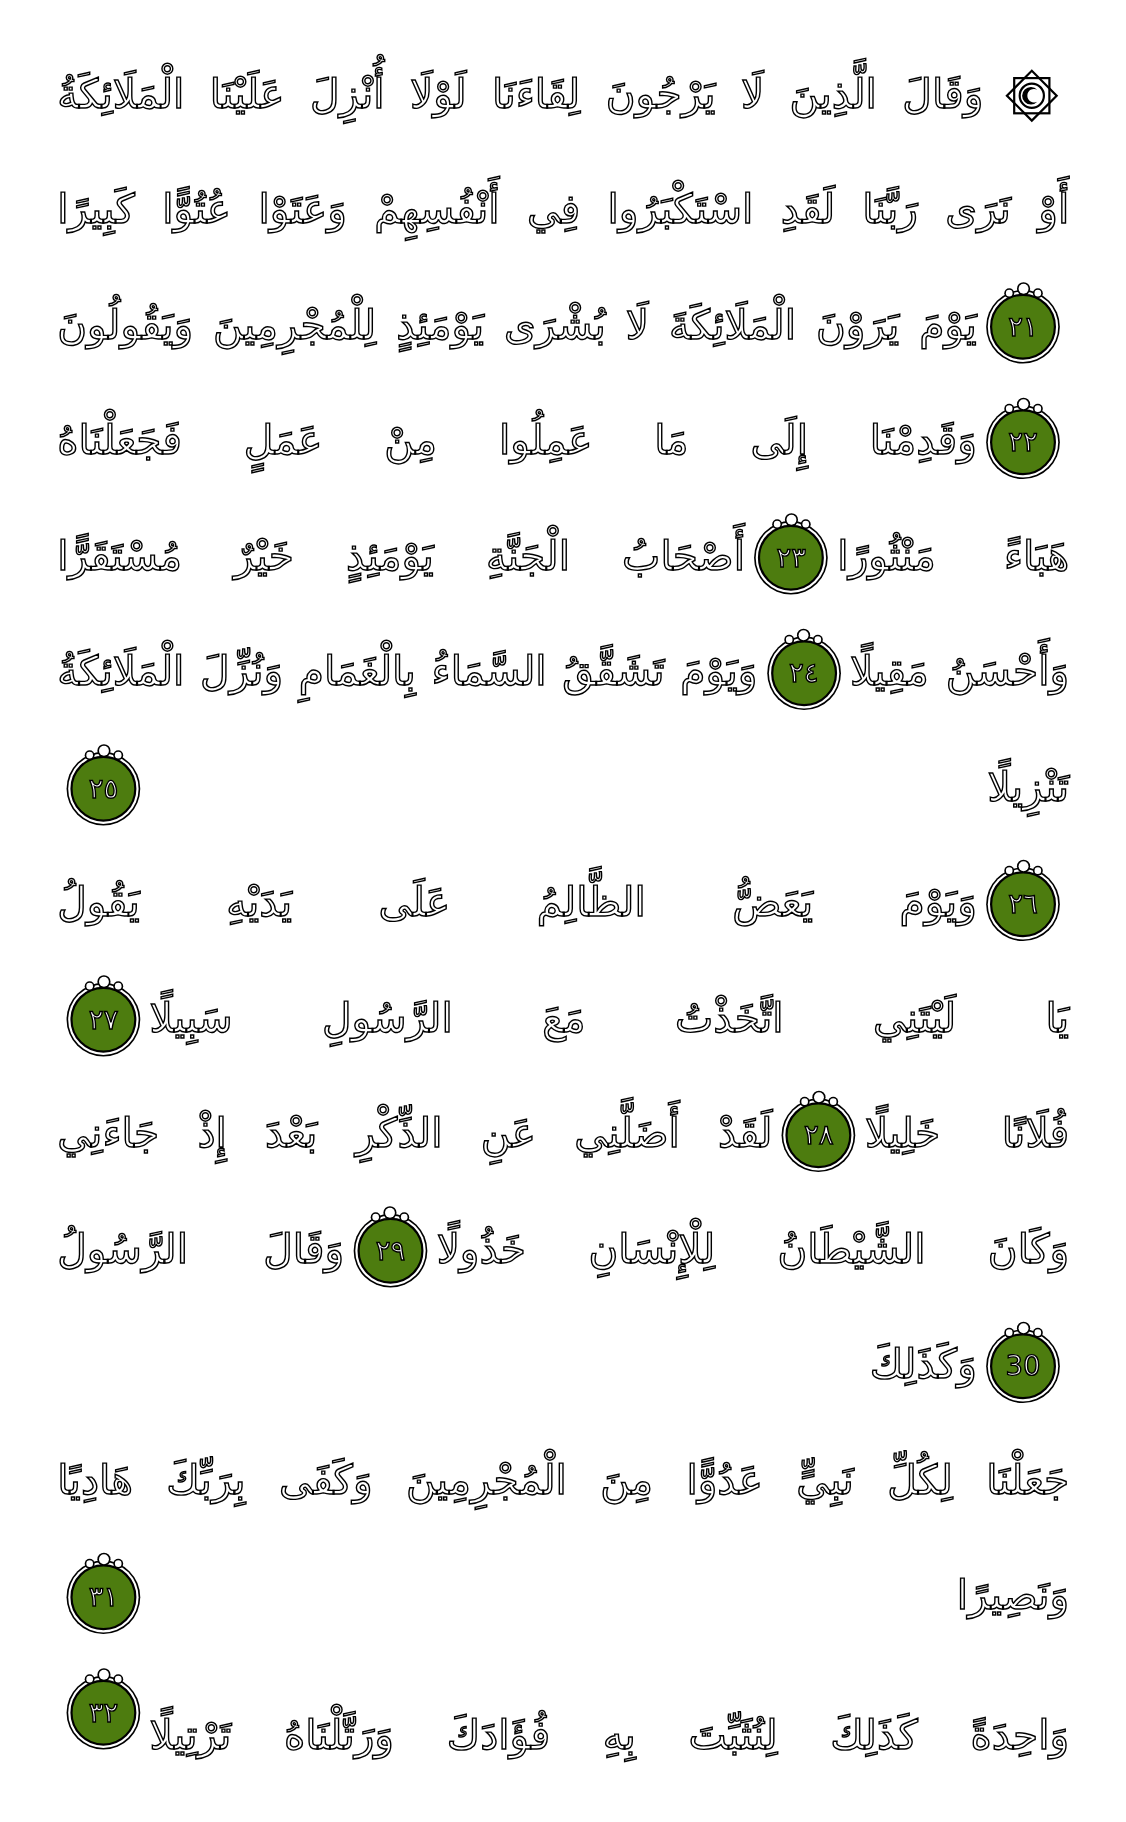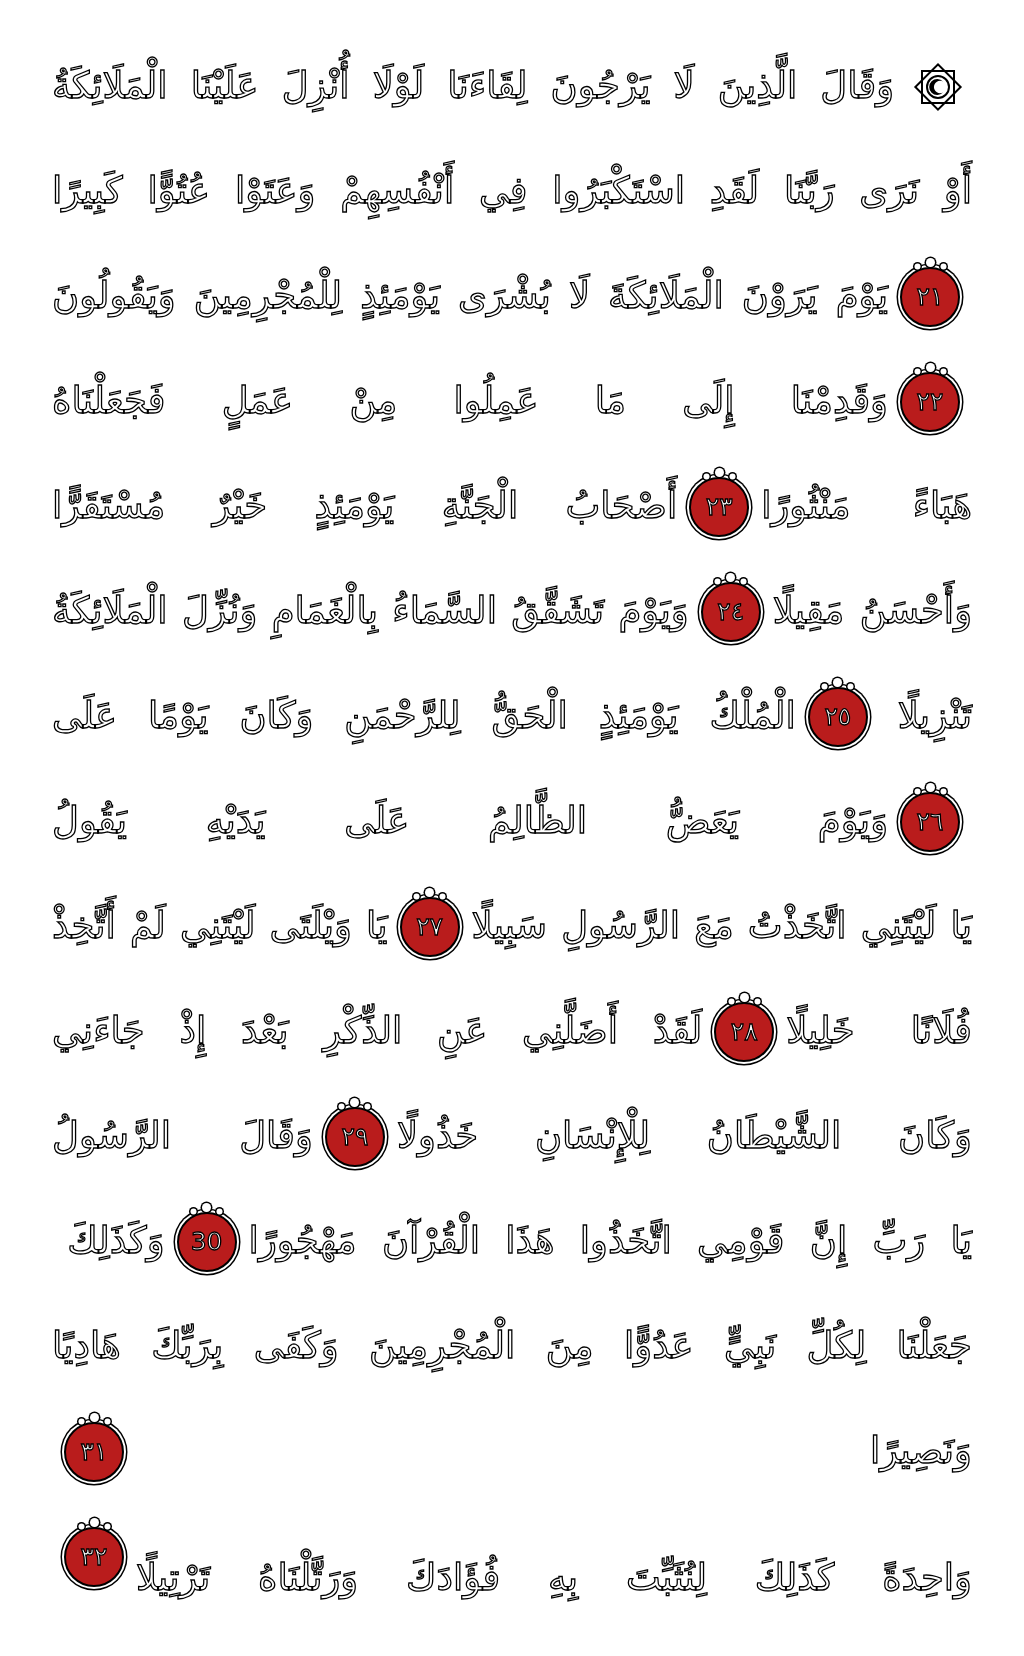--- a/index.html
+++ b/index.html
@@ -46,21 +46,21 @@
     width: 56px;
     height: 56px;
     margin: 0 12px;
     border: 2px solid #000;
     border-radius: 50%;
     box-shadow: 0 0 0 2px #fff, 0 0 0 3.5px #000;
     display: flex;
     align-items: center;
     justify-content: center;
     font-size: 25px;
-    background: #b91c1c;
+    background: #4d7c0f;
   }
   
   .ayah::before {
     content: "";
     position: absolute;
     top: -11px;
     left: 50%;
     margin-left: -4.5px;
     width: 9px;
     height: 9px;
@@ -121,51 +121,48 @@
       <span class="ayah">
         <span>٢٤</span>
       </span>
       <span class="t" style="flex-grow: 67;">وَيَوْمَ تَشَقَّقُ السَّمَاءُ بِالْغَمَامِ وَنُزِّلَ الْمَلَائِكَةُ</span>
     </div>
     <div class="line">
       <span class="t" style="flex-grow: 10;">تَنْزِيلًا</span>
       <span class="ayah">
         <span>٢٥</span>
       </span>
-      <span class="t" style="flex-grow: 64;">الْمُلْكُ يَوْمَئِذٍ الْحَقُّ لِلرَّحْمَنِ وَكَانَ يَوْمًا عَلَى</span>
     </div>
     <div class="line">
       <span class="ayah">
         <span>٢٦</span>
       </span>
       <span class="t" style="flex-grow: 50;">وَيَوْمَ يَعَضُّ الظَّالِمُ عَلَى يَدَيْهِ يَقُولُ</span>
     </div>
     <div class="line">
       <span class="t" style="flex-grow: 49;">يَا لَيْتَنِي اتَّخَذْتُ مَعَ الرَّسُولِ سَبِيلًا</span>
       <span class="ayah">
         <span>٢٧</span>
       </span>
-      <span class="t" style="flex-grow: 38;">يَا وَيْلَتَى لَيْتَنِي لَمْ أَتَّخِذْ</span>
     </div>
     <div class="line">
       <span class="t" style="flex-grow: 17;">فُلَانًا خَلِيلًا</span>
       <span class="ayah">
         <span>٢٨</span>
       </span>
       <span class="t" style="flex-grow: 53;">لَقَدْ أَضَلَّنِي عَنِ الذِّكْرِ بَعْدَ إِذْ جَاءَنِي</span>
     </div>
     <div class="line">
       <span class="t" style="flex-grow: 43;">وَكَانَ الشَّيْطَانُ لِلْإِنْسَانِ خَذُولًا</span>
       <span class="ayah">
         <span>٢٩</span>
       </span>
       <span class="t" style="flex-grow: 18;">وَقَالَ الرَّسُولُ</span>
     </div>
     <div class="line">
-      <span class="t" style="flex-grow: 62;">يَا رَبِّ إِنَّ قَوْمِي اتَّخَذُوا هَذَا الْقُرْآنَ مَهْجُورًا</span>
       <span class="ayah">
         <span>30</span>
       </span>
       <span class="t" style="flex-grow: 10;">وَكَذَلِكَ</span>
     </div>
     <div class="line">
       <span class="t" style="flex-grow: 81;">جَعَلْنَا لِكُلِّ نَبِيٍّ عَدُوًّا مِنَ الْمُجْرِمِينَ وَكَفَى بِرَبِّكَ هَادِيًا</span>
     </div>
     <div class="line">
       <span class="t" style="flex-grow: 10;">وَنَصِيرًا</span>

